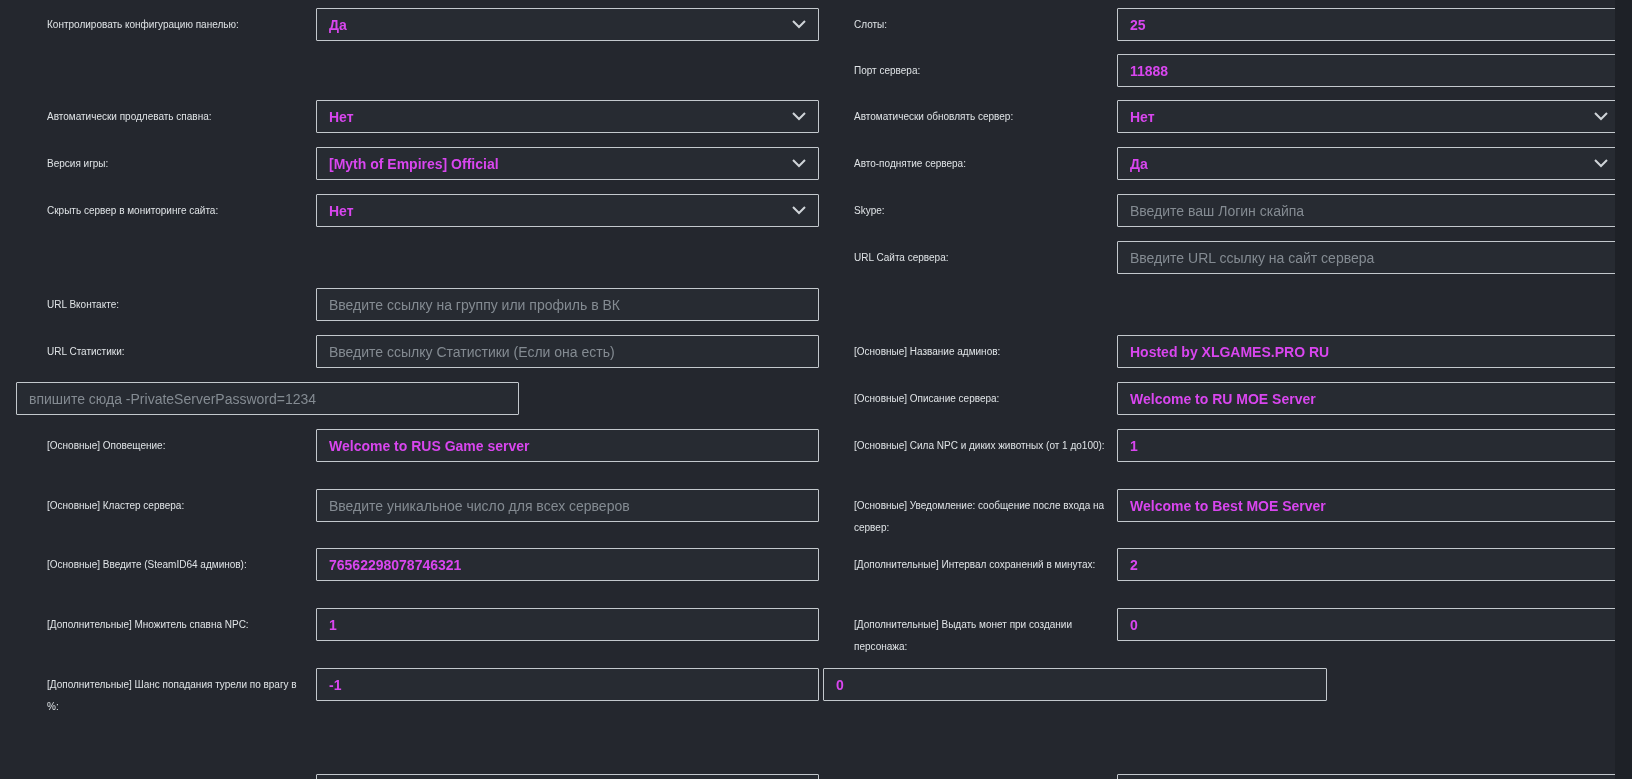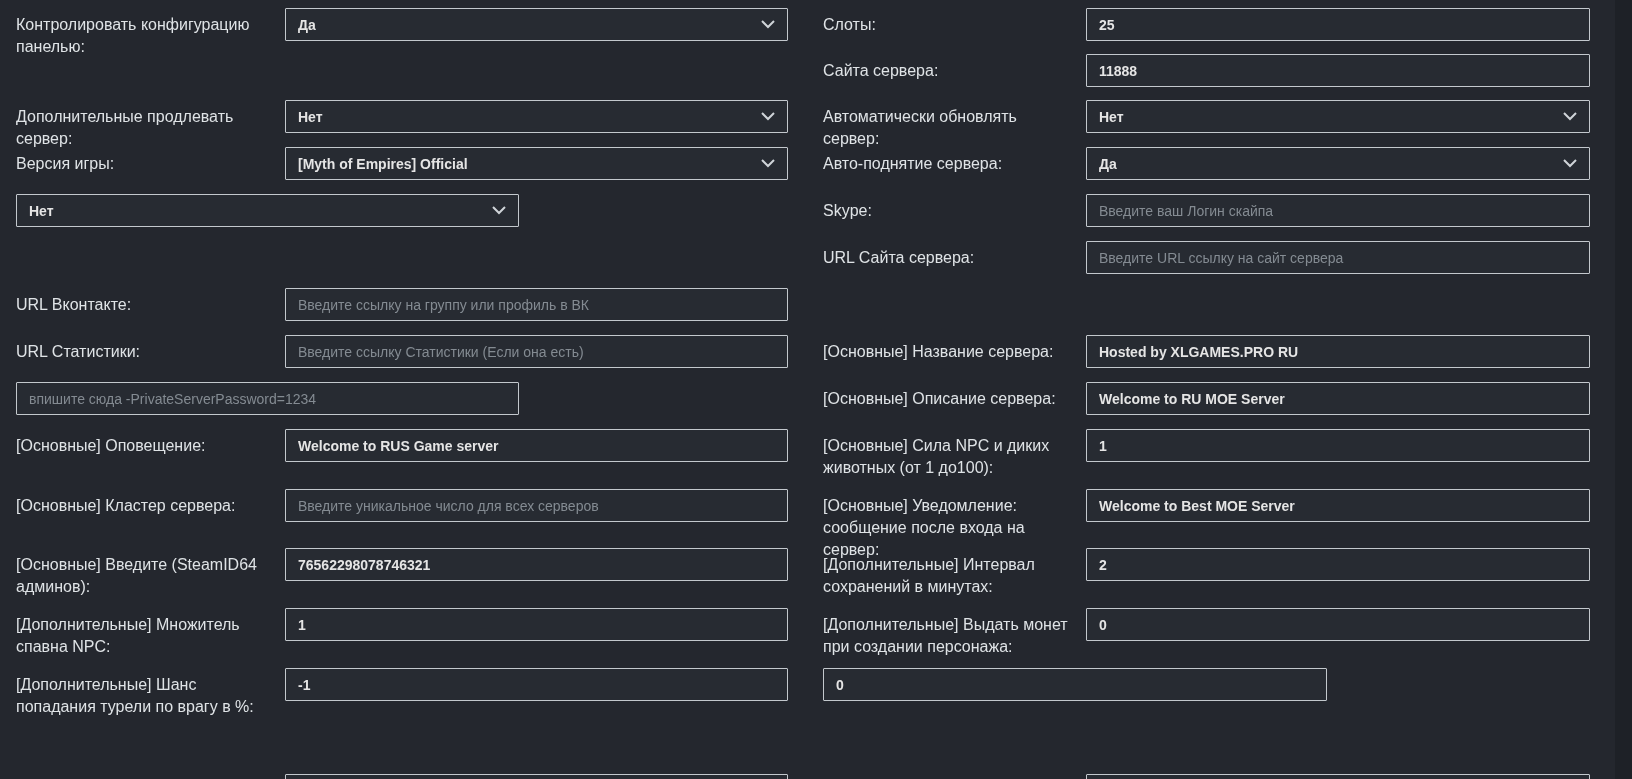--- a/index.html
+++ b/index.html
@@ -9,33 +9,34 @@
     width: 1632px;
     height: 779px;
     overflow: hidden;
     background: #24272e;
     font-family: "Liberation Sans", sans-serif;
   }
   .field { position: absolute; display: flex; align-items: flex-start; }
   .field.left  { left: 16px; }
   .field.right { left: 823px; }
   .label {
-    font-size: 16px;
+    font-size: 10px;
     line-height: 22px;
     color: #dfe3e6;
     padding-top: 6px;
     padding-right: 12px;
+    margin-left: 31px;
   }
   .left  .label { width: 269px; }
   .right .label { width: 263px; }
   .ctl {
     height: 33px;
     border: 1px solid #c3c8cd;
     background: #272b32;
-    color: #e5e5e5;
+    color: #d946ef;
     font-weight: 700;
     font-size: 14px;
     font-family: inherit;
     border-radius: 1px;
   }
   .left  .ctl { width: 503px; }
   .right .ctl { width: 504px; }
   input.ctl { padding: 0 12px; outline: none; }
   input.ctl::placeholder { color: #848b92; font-weight: 400; opacity: 1; }
   .selectbox {
@@ -66,21 +67,21 @@
       <span class="val">Да</span>
       <span class="chev">
           <svg width="14" height="9" viewBox="0 0 14 9">
             <path d="M1 1l6 6 6-6" stroke="#cfd4d8" stroke-width="2" fill="none"></path>
           </svg>
         </span>
     </div>
   </div>
 
   <div class="field left" style="top:100px">
-    <div class="label">Дополнительные продлевать сервер:</div>
+    <div class="label">Автоматически продлевать спавна:</div>
     <div class="ctl selectbox">
       <span class="val">Нет</span>
       <span class="chev">
           <svg width="14" height="9" viewBox="0 0 14 9">
             <path d="M1 1l6 6 6-6" stroke="#cfd4d8" stroke-width="2" fill="none"></path>
           </svg>
         </span>
     </div>
   </div>
 
@@ -90,20 +91,21 @@
       <span class="val">[Myth of Empires] Official</span>
       <span class="chev">
           <svg width="14" height="9" viewBox="0 0 14 9">
             <path d="M1 1l6 6 6-6" stroke="#cfd4d8" stroke-width="2" fill="none"></path>
           </svg>
         </span>
     </div>
   </div>
 
   <div class="field left" style="top:194px">
+    <div class="label">Скрыть сервер в мониторинге сайта:</div>
     <div class="ctl selectbox">
       <span class="val">Нет</span>
       <span class="chev">
           <svg width="14" height="9" viewBox="0 0 14 9">
             <path d="M1 1l6 6 6-6" stroke="#cfd4d8" stroke-width="2" fill="none"></path>
           </svg>
         </span>
     </div>
   </div>
 
@@ -150,21 +152,21 @@
     <div class="label"></div>
     <input class="ctl" type="text" value="" style="">
   </div>
 
   <div class="field right" style="top:8px">
     <div class="label">Слоты:</div>
     <input class="ctl" type="text" value="25" style="">
   </div>
 
   <div class="field right" style="top:54px">
-    <div class="label">Сайта сервера:</div>
+    <div class="label">Порт сервера:</div>
     <input class="ctl" type="text" value="11888" style="">
   </div>
 
   <div class="field right" style="top:100px">
     <div class="label">Автоматически обновлять сервер:</div>
     <div class="ctl selectbox">
       <span class="val">Нет</span>
       <span class="chev">
           <svg width="14" height="9" viewBox="0 0 14 9">
             <path d="M1 1l6 6 6-6" stroke="#cfd4d8" stroke-width="2" fill="none"></path>
@@ -190,21 +192,21 @@
     <input class="ctl" type="text" placeholder="Введите ваш Логин скайпа" style="">
   </div>
 
   <div class="field right" style="top:241px">
     <div class="label">URL Сайта сервера:</div>
     <input class="ctl" type="text" placeholder="Введите URL ссылку на сайт сервера" style="">
   </div>
 
 
   <div class="field right" style="top:335px">
-    <div class="label">[Основные] Название сервера:</div>
+    <div class="label">[Основные] Название админов:</div>
     <input class="ctl" type="text" value="Hosted by XLGAMES.PRO RU" style="">
   </div>
 
   <div class="field right" style="top:382px">
     <div class="label">[Основные] Описание сервера:</div>
     <input class="ctl" type="text" value="Welcome to RU MOE Server" style="">
   </div>
 
   <div class="field right" style="top:429px">
     <div class="label">[Основные] Сила NPC и диких животных (от 1 до100):</div>

